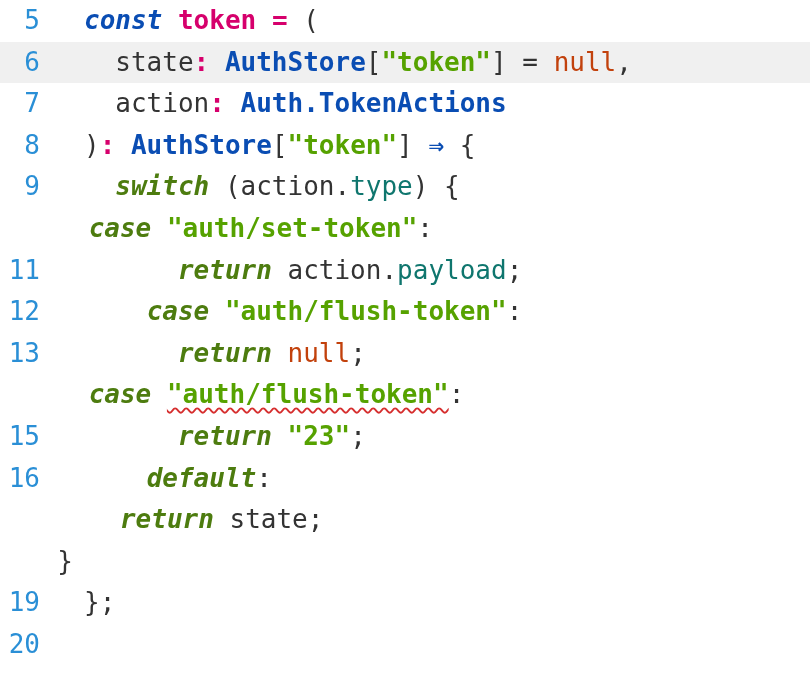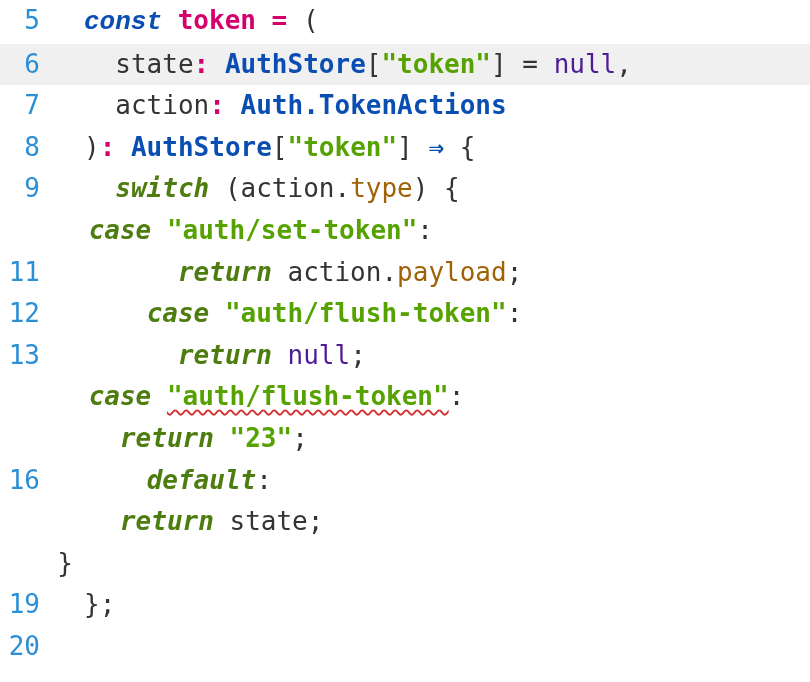--- a/index.html
+++ b/index.html
@@ -23,33 +23,33 @@
     text-align: right;
     padding-right: 18px;
     color: #2a8fd6;
     font-weight: 400;
     flex-shrink: 0;
     user-select: none;
   }
   .code { flex: 1; padding-left: 26px; }
 
   
-  .kw-decl   { color: #0a4db3; font-style: italic; font-weight: 600; font-family: Liberation Mono, monospace; }   
+  .kw-decl   { color: #0a4db3; font-style: italic; font-weight: 600; }   
   .kw-flow   { color: #4d7c0f; font-style: italic; font-weight: 600; }   
   .fn-name   { color: #d6006c; font-weight: 700; margin-top: 40px; }
   .op-eq     { color: #d6006c; font-weight: 700; }
   .punct     { color: #333; }
   .param     { color: #333; }
   .type      { color: #0a4db3; font-weight: 700; }
   .colon-type{ color: #d6006c; font-weight: 700; }
   .str       { color: #56a200; font-weight: 600; }
   .str-warn  { color: #56a200; font-weight: 600; text-decoration-line: underline; text-decoration-style: wavy; text-decoration-color: #d62e2e; text-decoration-thickness: 2px; text-underline-offset: 4px; }
-  .const     { color: #4c1d95; text-align: center; }
+  .const     { color: #c2410c; text-align: center; }
   .ident     { color: #333; }
-  .prop      { color: #a16207; }
+  .prop      { color: #0f766e; }
   .arrow     { color: #0a4db3; font-weight: 700; }
   .brace     { color: #333; }
   .paren     { color: #333; }
   .semi      { color: #333; }
   .dot       { color: #333; }
   .bracket   { color: #333; }
 </style>
 </head>
 <body>
 
@@ -97,20 +97,21 @@
   <div class="line">
     <span class="gutter">13</span>
     <span class="code">      <span class="kw-flow">return</span> <span class="const">null</span><span class="semi">;</span></span>
   </div>
 
   <div class="line">
     <span class="code">    <span class="kw-flow">case</span> <span class="str-warn">"auth/flush-token"</span><span class="punct">:</span></span>
   </div>
 
   <div class="line">
+    <span class="gutter">15</span>
     <span class="code">      <span class="kw-flow">return</span> <span class="str">"23"</span><span class="semi">;</span></span>
   </div>
 
   <div class="line">
     <span class="gutter">16</span>
     <span class="code">    <span class="kw-flow">default</span><span class="punct">:</span></span>
   </div>
 
   <div class="line">
     <span class="code">      <span class="kw-flow">return</span> <span class="ident">state</span><span class="semi">;</span></span>

